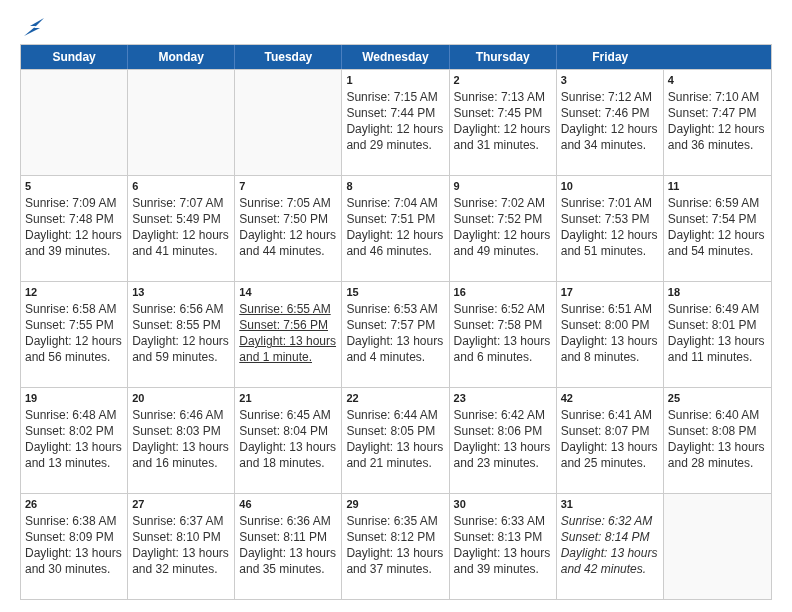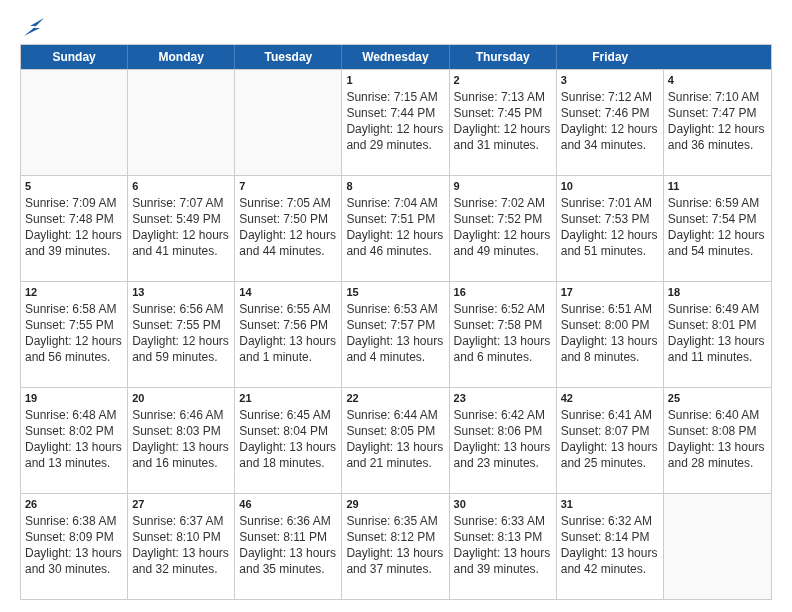--- a/index.html
+++ b/index.html
@@ -229,27 +229,27 @@
           <div class="cal-cell">
             <span class="day-num">12</span>
             <div class="cell-info" style="white-space: pre-line;">Sunrise: 6:58 AM
 Sunset: 7:55 PM
 Daylight: 12 hours
 and 56 minutes.</div>
           </div>
           <div class="cal-cell">
             <span class="day-num">13</span>
             <div class="cell-info" style="white-space: pre-line;">Sunrise: 6:56 AM
-Sunset: 7:55 PM
+Sunset: 8:55 PM
 Daylight: 12 hours
 and 59 minutes.</div>
           </div>
           <div class="cal-cell">
             <span class="day-num">14</span>
-            <div class="cell-info" style="white-space: pre-line;">Sunrise: 6:55 AM
+            <div class="cell-info" style="white-space: pre-line; text-decoration: underline;">Sunrise: 6:55 AM
 Sunset: 7:56 PM
 Daylight: 13 hours
 and 1 minute.</div>
           </div>
           <div class="cal-cell">
             <span class="day-num">15</span>
             <div class="cell-info" style="white-space: pre-line;">Sunrise: 6:53 AM
 Sunset: 7:57 PM
 Daylight: 13 hours
 and 4 minutes.</div>
@@ -358,21 +358,21 @@
           </div>
           <div class="cal-cell">
             <span class="day-num">30</span>
             <div class="cell-info" style="white-space: pre-line;">Sunrise: 6:33 AM
 Sunset: 8:13 PM
 Daylight: 13 hours
 and 39 minutes.</div>
           </div>
           <div class="cal-cell">
             <span class="day-num">31</span>
-            <div class="cell-info" style="white-space: pre-line;">Sunrise: 6:32 AM
+            <div class="cell-info" style="white-space: pre-line; font-style: italic;">Sunrise: 6:32 AM
 Sunset: 8:14 PM
 Daylight: 13 hours
 and 42 minutes.</div>
           </div>
           <div class="cal-cell empty"></div>
         </div>
       </div>
   </div>
 </div>
 

